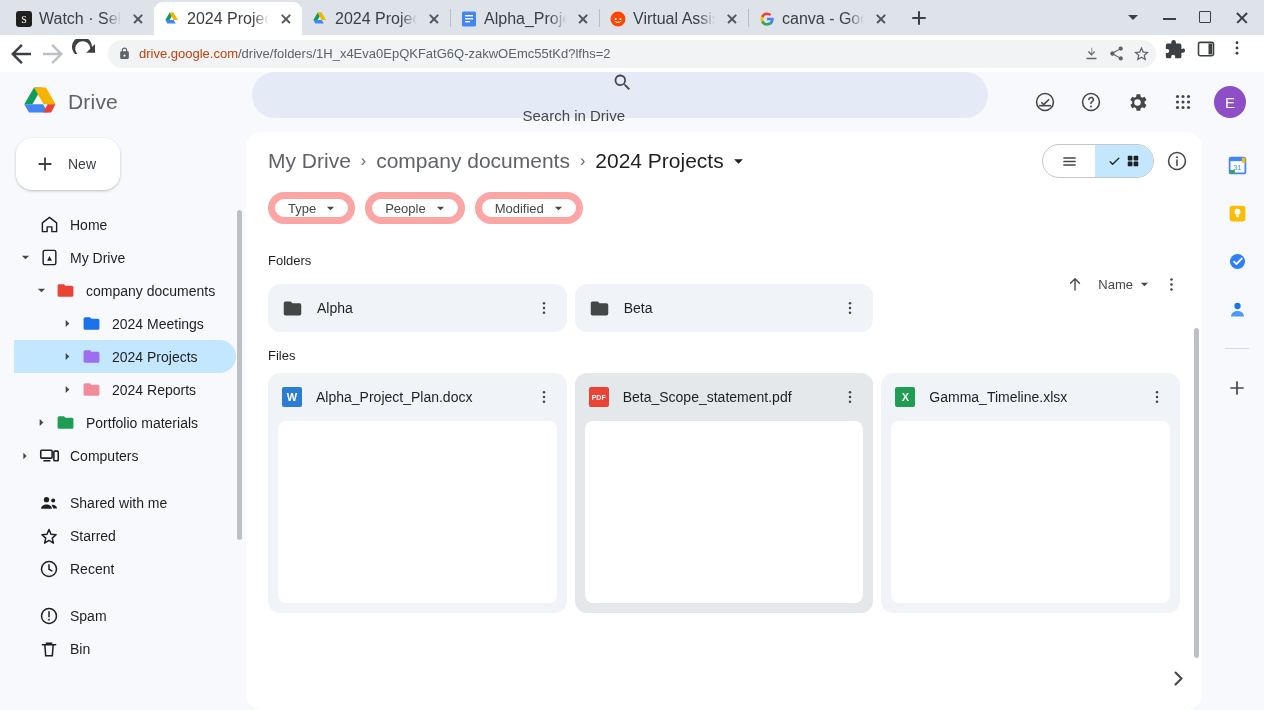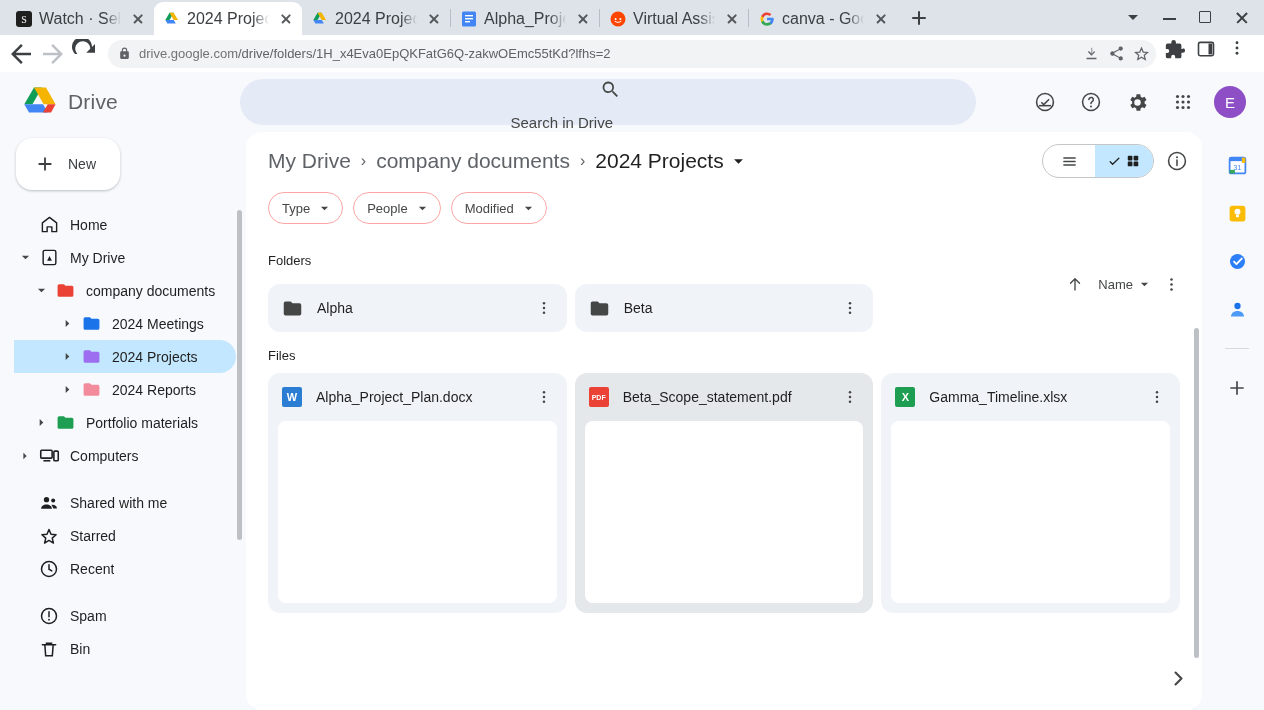--- a/index.html
+++ b/index.html
@@ -57,30 +57,30 @@
   }
   .wcl::before { transform: rotate(45deg); } .wcl::after { transform: rotate(-45deg); }
 
   .toolbar { height: 37px; background: #fff; display: flex; align-items: center; padding: 0 6px; gap: 2px; }
   .tbtn { width: 30px; height: 30px; border-radius: 50%; position: relative; flex: none; }
   .urlbar {
     flex: 1; height: 28px; background: #f1f3f4; border-radius: 14px;
     display: flex; align-items: center; padding: 0 10px; margin: 0 6px; gap: 8px;
     font-size: 13px; color: #202124; position: relative;
   }
-  .url-host { color: #737373; }
+  .url-host { color: #c2410c; }
   .url-rest { color: #5f6368; }
   .url-actions { position: absolute; right: 6px; display: flex; gap: 2px; align-items: center; }
 
   
   svg { display: block; }
 
   
   .app { height: 638px; background: #f7f9fc; display: flex; flex-direction: column; position: relative; }
-  .app-header { height: 60px; display: flex; align-items: center; padding: 0 14px 0 22px; gap: 0; }
+  .app-header { height: 60px; display: flex; padding: 0 14px 0 22px; gap: 12px; }
   .brand { width: 218px; display: flex; align-items: center; gap: 10px; }
   .brand-name { font-size: 21px; color: #5f6368; letter-spacing: .2px; }
 
   .searchwrap { width: 736px; height: 46px; background: #e4eaf6; border-radius: 24px;
                 display: flex; align-items: center; padding: 0 14px 0 18px; gap: 14px; flex-direction: column; }
   .searchwrap input {
     flex: 1; border: 0; background: transparent; outline: none;
     font-family: inherit; font-size: 15px; color: #3c4043;
   }
   .searchwrap input::placeholder { color: #444746; }
@@ -119,21 +119,21 @@
   .main-head { height: 58px; display: flex; align-items: center; padding: 0 14px 0 22px; }
   .crumbs { display: flex; align-items: center; gap: 10px; font-size: 21px; color: #5f6368; }
   .crumb-cur { color: #1f1f1f; display: flex; align-items: center; gap: 9px; }
   .crumb-sep { color: #5f6368; font-size: 16px; }
   .head-right { margin-left: auto; display: flex; align-items: center; gap: 12px; }
   .viewtoggle { display: flex; border: 1px solid #c4c7c5; border-radius: 20px; overflow: hidden; height: 34px; }
   .vt { width: 52px; display: flex; align-items: center; justify-content: center; gap: 5px; }
   .vt.on { background: #c2e7ff; width: 58px; }
 
   .filters { display: flex; gap: 10px; padding: 2px 22px 0 22px; }
-  .chip { height: 32px; border: 1px solid #fca5a5; border-radius: 16px;
+  .chip { height: 32px; border: 7px solid #fca5a5; border-radius: 16px;
           display: flex; align-items: center; gap: 10px; padding: 0 13px;
           font-size: 13px; color: #444746; }
 
   .content { flex: 1; overflow: hidden; padding: 22px 22px 0 22px; position: relative; }
   .sec-head { display: flex; align-items: center; height: 28px; margin-bottom: 10px; }
   .sec-title { font-size: 13px; color: #1f1f1f; }
   .sec-tools { margin-left: auto; display: flex; align-items: center; gap: 14px; margin-top: 48px; }
   .sortlabel { font-size: 13px; color: #444746; display: flex; align-items: center; gap: 7px; }
 
   .grid { display: grid; grid-template-columns: repeat(3, 1fr); gap: 8px; }

